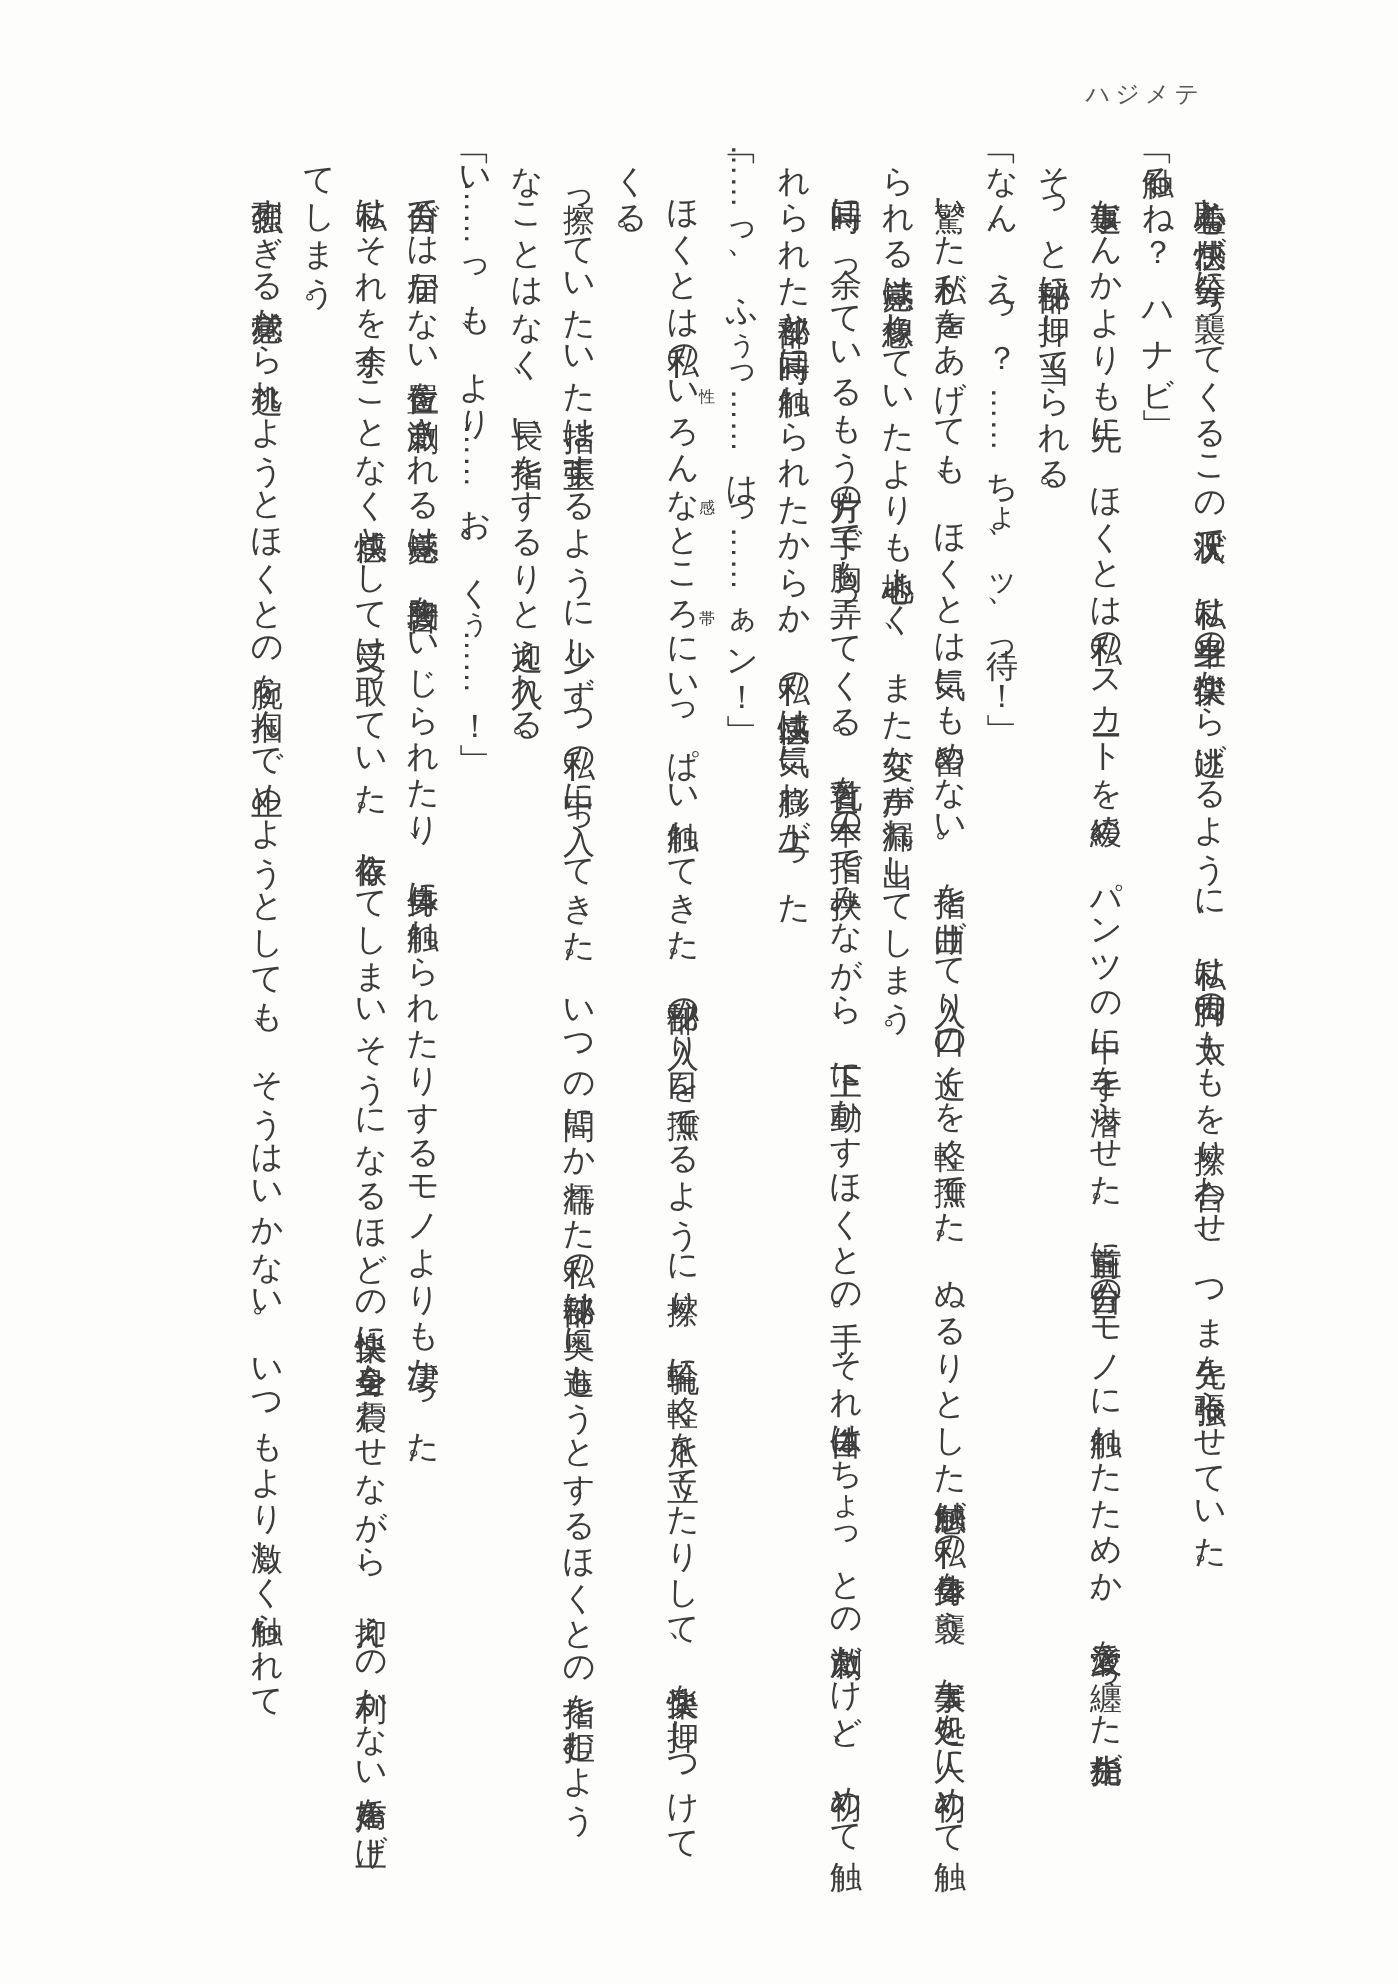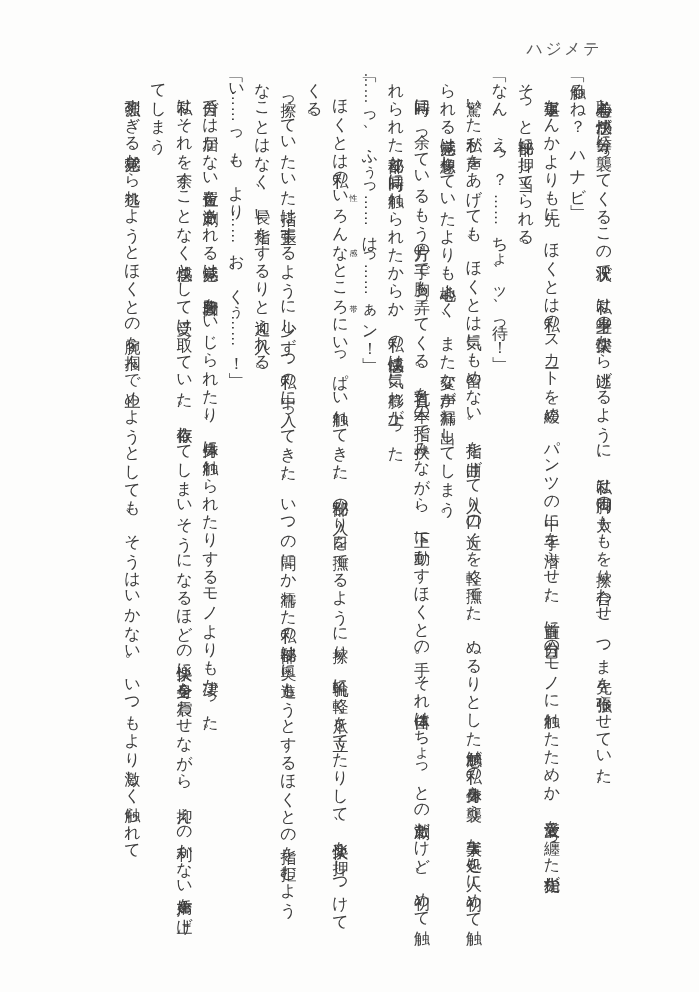--- a/index.html
+++ b/index.html
@@ -16,21 +16,21 @@
     position: relative;
     width: 699px;
     height: 992px;
     background: #fdfdfc;
     overflow: hidden;
   }
   .running-head {
     position: absolute;
     top: 39px;
     right: 97px;
-    font-size: 16px;
+    font-size: 12px;
     letter-spacing: 2.5px;
     color: #595959;
     text-align: center;
   }
   .text-block {
     position: absolute;
     top: 72px;
     right: 82px;
     height: 852px;
     writing-mode: vertical-rl;

